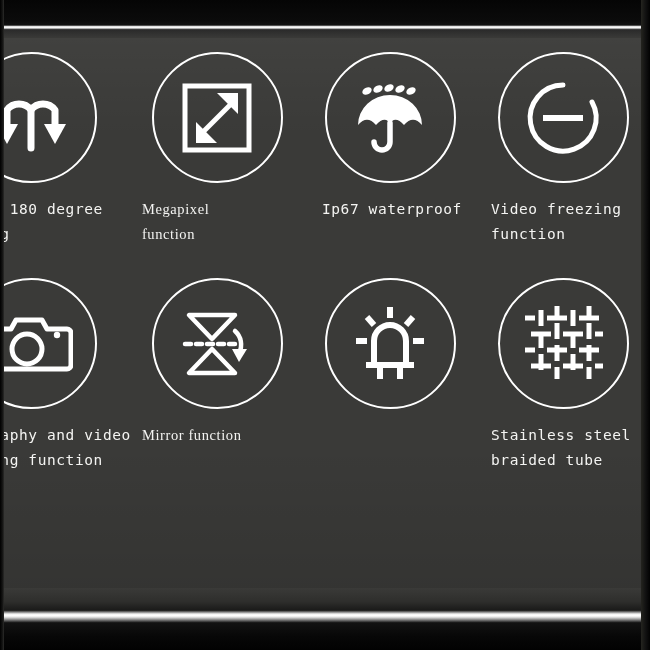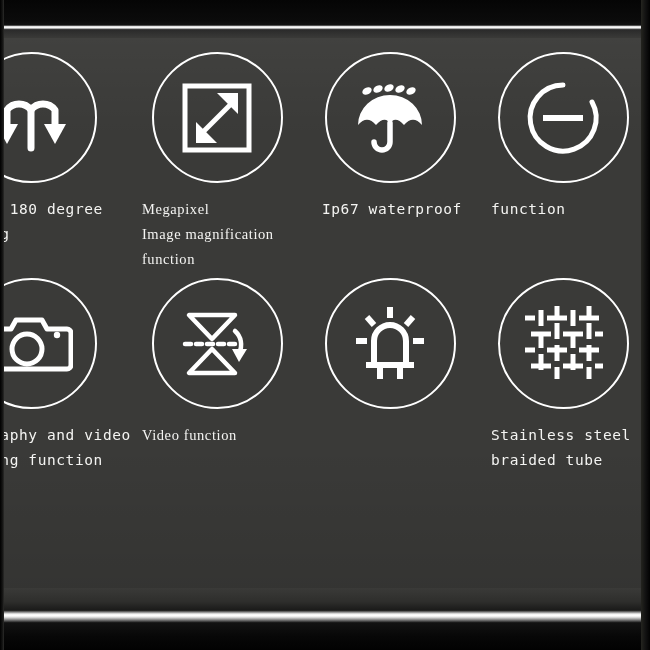--- a/index.html
+++ b/index.html
@@ -152,21 +152,20 @@
             <svg width="76" height="76" viewBox="0 0 76 76">
               <rect x="6" y="6" width="64" height="64" fill="none" stroke="#fff" stroke-width="5"></rect>
               <line x1="19" y1="57" x2="57" y2="19" stroke="#fff" stroke-width="5"></line>
               <path d="M59 13 L59 34 L38 13 Z" fill="#fff"></path>
               <path d="M17 63 L17 42 L38 63 Z" fill="#fff"></path>
             </svg>
           </span>
         </div>
         <div class="caption">
           <span class="line">Megapixel</span>
-          <span class="line">Image magnification</span>
           <span class="line">function</span>
         </div>
       </div>
 
       <div class="cell cell--c3">
         <div class="badge">
           <span>
             <svg width="80" height="80" viewBox="0 0 80 80">
               <g fill="#fff">
                 <ellipse cx="17" cy="13" rx="5" ry="3.4" transform="rotate(-28 17 13)"></ellipse>
@@ -193,20 +192,21 @@
       <div class="cell cell--c4">
         <div class="badge">
           <span>
             <svg width="80" height="80" viewBox="0 0 80 80">
               <path d="M40 7 A33 33 0 1 0 69 24" fill="none" stroke="#fff" stroke-width="5" stroke-linecap="round"></path>
               <line x1="20" y1="40" x2="60" y2="40" stroke="#fff" stroke-width="6" stroke-linecap="butt"></line>
             </svg>
           </span>
         </div>
         <div class="caption">
+          <span class="line">Video freezing</span>
           <span class="line">function</span>
         </div>
       </div>
 
       <div class="cell cell--c1">
         <div class="badge">
           <span>
             <svg width="84" height="66" viewBox="0 0 84 66">
               <path d="M6 18 h16 l5 -9 h26 l5 9 h20
                        a4 4 0 0 1 4 4 v32 a4 4 0 0 1 -4 4
@@ -228,21 +228,21 @@
             <svg width="80" height="78" viewBox="0 0 80 78">
               <path d="M12 10 L58 10 L35 34 Z" fill="none" stroke="#fff" stroke-width="4.5" stroke-linejoin="round"></path>
               <path d="M12 68 L58 68 L35 44 Z" fill="none" stroke="#fff" stroke-width="4.5" stroke-linejoin="round"></path>
               <line x1="8" y1="39" x2="62" y2="39" stroke="#fff" stroke-width="4.5" stroke-dasharray="6 5" stroke-linecap="round"></line>
               <path d="M58 26 A18 18 0 0 1 62 48" fill="none" stroke="#fff" stroke-width="4.5" stroke-linecap="round"></path>
               <path d="M55 44 L70 44 L62 57 Z" fill="#fff"></path>
             </svg>
           </span>
         </div>
         <div class="caption">
-          <span class="line">Video function</span>
+          <span class="line">Mirror function</span>
         </div>
       </div>
 
       <div class="cell cell--c3">
         <div class="badge">
           <span>
             <svg width="82" height="82" viewBox="0 0 82 82">
               <g stroke="#fff" stroke-width="6" stroke-linecap="butt">
                 <line x1="41" y1="4" x2="41" y2="15"></line>
                 <line x1="18" y1="14" x2="25" y2="22"></line>

